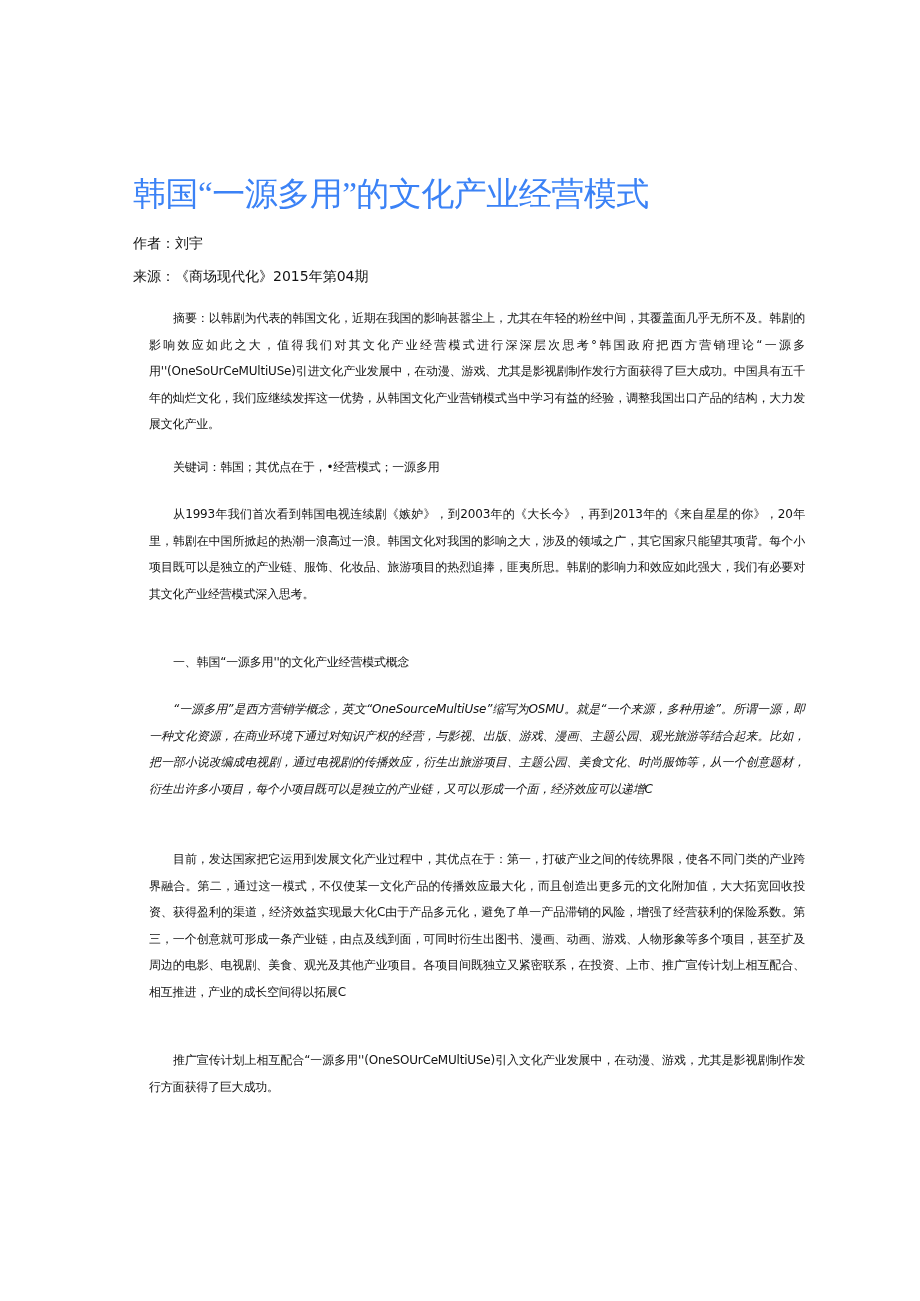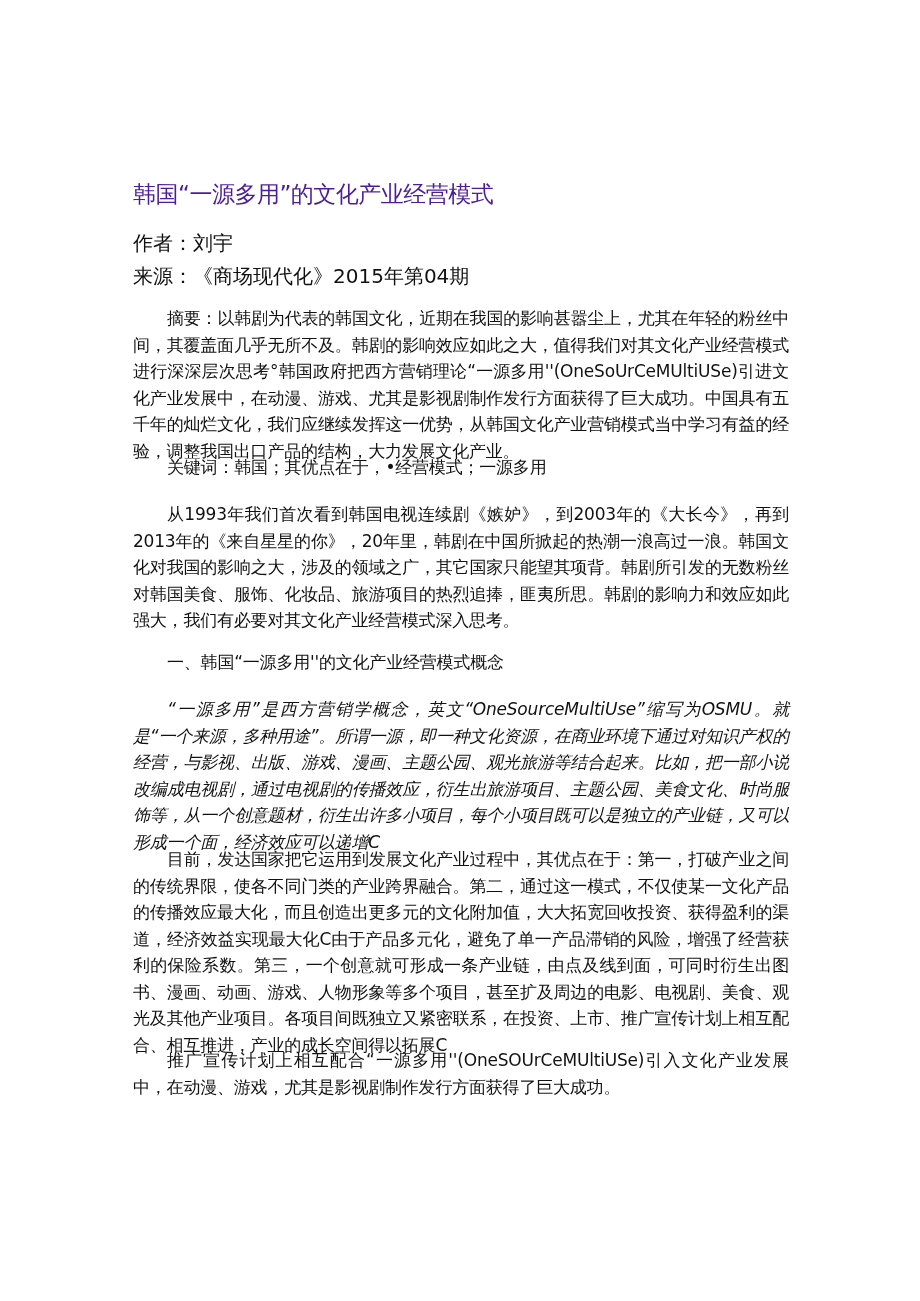--- a/index.html
+++ b/index.html
@@ -4,32 +4,32 @@
   <style>
     html, body { margin: 0; padding: 0; background: #ffffff; }
     body {
       width: 920px; height: 1301px; position: relative; overflow: hidden;
       font-family: "DejaVu Sans", "Liberation Sans", sans-serif;
       color: #111111;
     }
     .page { position: absolute; left: 133px; top: 0; width: 656px; }
     .title {
       position: absolute; left: 0; top: 172px; width: 700px;
-      font-size: 23px; line-height: 44px; letter-spacing: -0.5px;
-      white-space: nowrap; color: #4c1d95;
+      font-size: 33px; line-height: 44px; letter-spacing: -0.5px;
+      white-space: nowrap; color: #3b82f6; font-family: Liberation Serif, serif;
     }
     .meta {
-      position: absolute; left: 0; font-size: 20px; line-height: 20px;
+      position: absolute; left: 0; font-size: 14px; line-height: 20px;
       white-space: nowrap;
     }
     .meta.author { top: 233px; }
     .meta.source { top: 266px; }
     .para {
-      position: absolute; left: 0; width: 656px;
-      font-size: 17px; line-height: 26.5px;
+      position: absolute; left: 16px; width: 656px;
+      font-size: 12px; line-height: 26.5px;
       text-align: justify; text-indent: 2em; margin: 0;
       letter-spacing: -0.2px;
     }
     .p-abstract { top: 305px; }
     .p-keywords { top: 454px; }
     .p-intro { top: 501px; }
     .p-heading1 { top: 649px; }
     .p-osmu { top: 696px; font-style: italic; }
     .p-advantages { top: 846px; }
     .p-korea { top: 1047px; }
@@ -37,18 +37,18 @@
 </head>
 <body>
 
 <div class="page">
   <div class="title">韩国“一源多用”的文化产业经营模式</div>
   <div class="meta author">作者：刘宇</div>
   <div class="meta source">来源：《商场现代化》2015年第04期</div>
 
   <p class="para p-abstract">摘要：以韩剧为代表的韩国文化，近期在我国的影响甚嚣尘上，尤其在年轻的粉丝中间，其覆盖面几乎无所不及。韩剧的影响效应如此之大，值得我们对其文化产业经营模式进行深深层次思考°韩国政府把西方营销理论“一源多用''(OneSoUrCeMUltiUSe)引进文化产业发展中，在动漫、游戏、尤其是影视剧制作发行方面获得了巨大成功。中国具有五千年的灿烂文化，我们应继续发挥这一优势，从韩国文化产业营销模式当中学习有益的经验，调整我国出口产品的结构，大力发展文化产业。</p>
   <p class="para p-keywords">关键词：韩国；其优点在于，•经营模式；一源多用</p>
-  <p class="para p-intro">从1993年我们首次看到韩国电视连续剧《嫉妒》，到2003年的《大长今》，再到2013年的《来自星星的你》，20年里，韩剧在中国所掀起的热潮一浪高过一浪。韩国文化对我国的影响之大，涉及的领域之广，其它国家只能望其项背。韩剧所引发的无数粉丝对韩国美食、服饰、化妆品、旅游项目的热烈追捧，匪夷所思。韩剧的影响力和效应如此强大，我们有必要对其文化产业经营模式深入思考。</p>
+  <p class="para p-intro">从1993年我们首次看到韩国电视连续剧《嫉妒》，到2003年的《大长今》，再到2013年的《来自星星的你》，20年里，韩剧在中国所掀起的热潮一浪高过一浪。韩国文化对我国的影响之大，涉及的领域之广，其它国家只能望其项背。每个小项目既可以是独立的产业链、服饰、化妆品、旅游项目的热烈追捧，匪夷所思。韩剧的影响力和效应如此强大，我们有必要对其文化产业经营模式深入思考。</p>
   <p class="para p-heading1">一、韩国“一源多用''的文化产业经营模式概念</p>
   <p class="para p-osmu">“一源多用”是西方营销学概念，英文“OneSourceMultiUse”缩写为OSMU。就是“一个来源，多种用途”。所谓一源，即一种文化资源，在商业环境下通过对知识产权的经营，与影视、出版、游戏、漫画、主题公园、观光旅游等结合起来。比如，把一部小说改编成电视剧，通过电视剧的传播效应，衍生出旅游项目、主题公园、美食文化、时尚服饰等，从一个创意题材，衍生出许多小项目，每个小项目既可以是独立的产业链，又可以形成一个面，经济效应可以递增C</p>
   <p class="para p-advantages">目前，发达国家把它运用到发展文化产业过程中，其优点在于：第一，打破产业之间的传统界限，使各不同门类的产业跨界融合。第二，通过这一模式，不仅使某一文化产品的传播效应最大化，而且创造出更多元的文化附加值，大大拓宽回收投资、获得盈利的渠道，经济效益实现最大化C由于产品多元化，避免了单一产品滞销的风险，增强了经营获利的保险系数。第三，一个创意就可形成一条产业链，由点及线到面，可同时衍生出图书、漫画、动画、游戏、人物形象等多个项目，甚至扩及周边的电影、电视剧、美食、观光及其他产业项目。各项目间既独立又紧密联系，在投资、上市、推广宣传计划上相互配合、相互推进，产业的成长空间得以拓展C</p>
   <p class="para p-korea">推广宣传计划上相互配合“一源多用''(OneSOUrCeMUltiUSe)引入文化产业发展中，在动漫、游戏，尤其是影视剧制作发行方面获得了巨大成功。</p>
 </div>
 
 </body></html>

